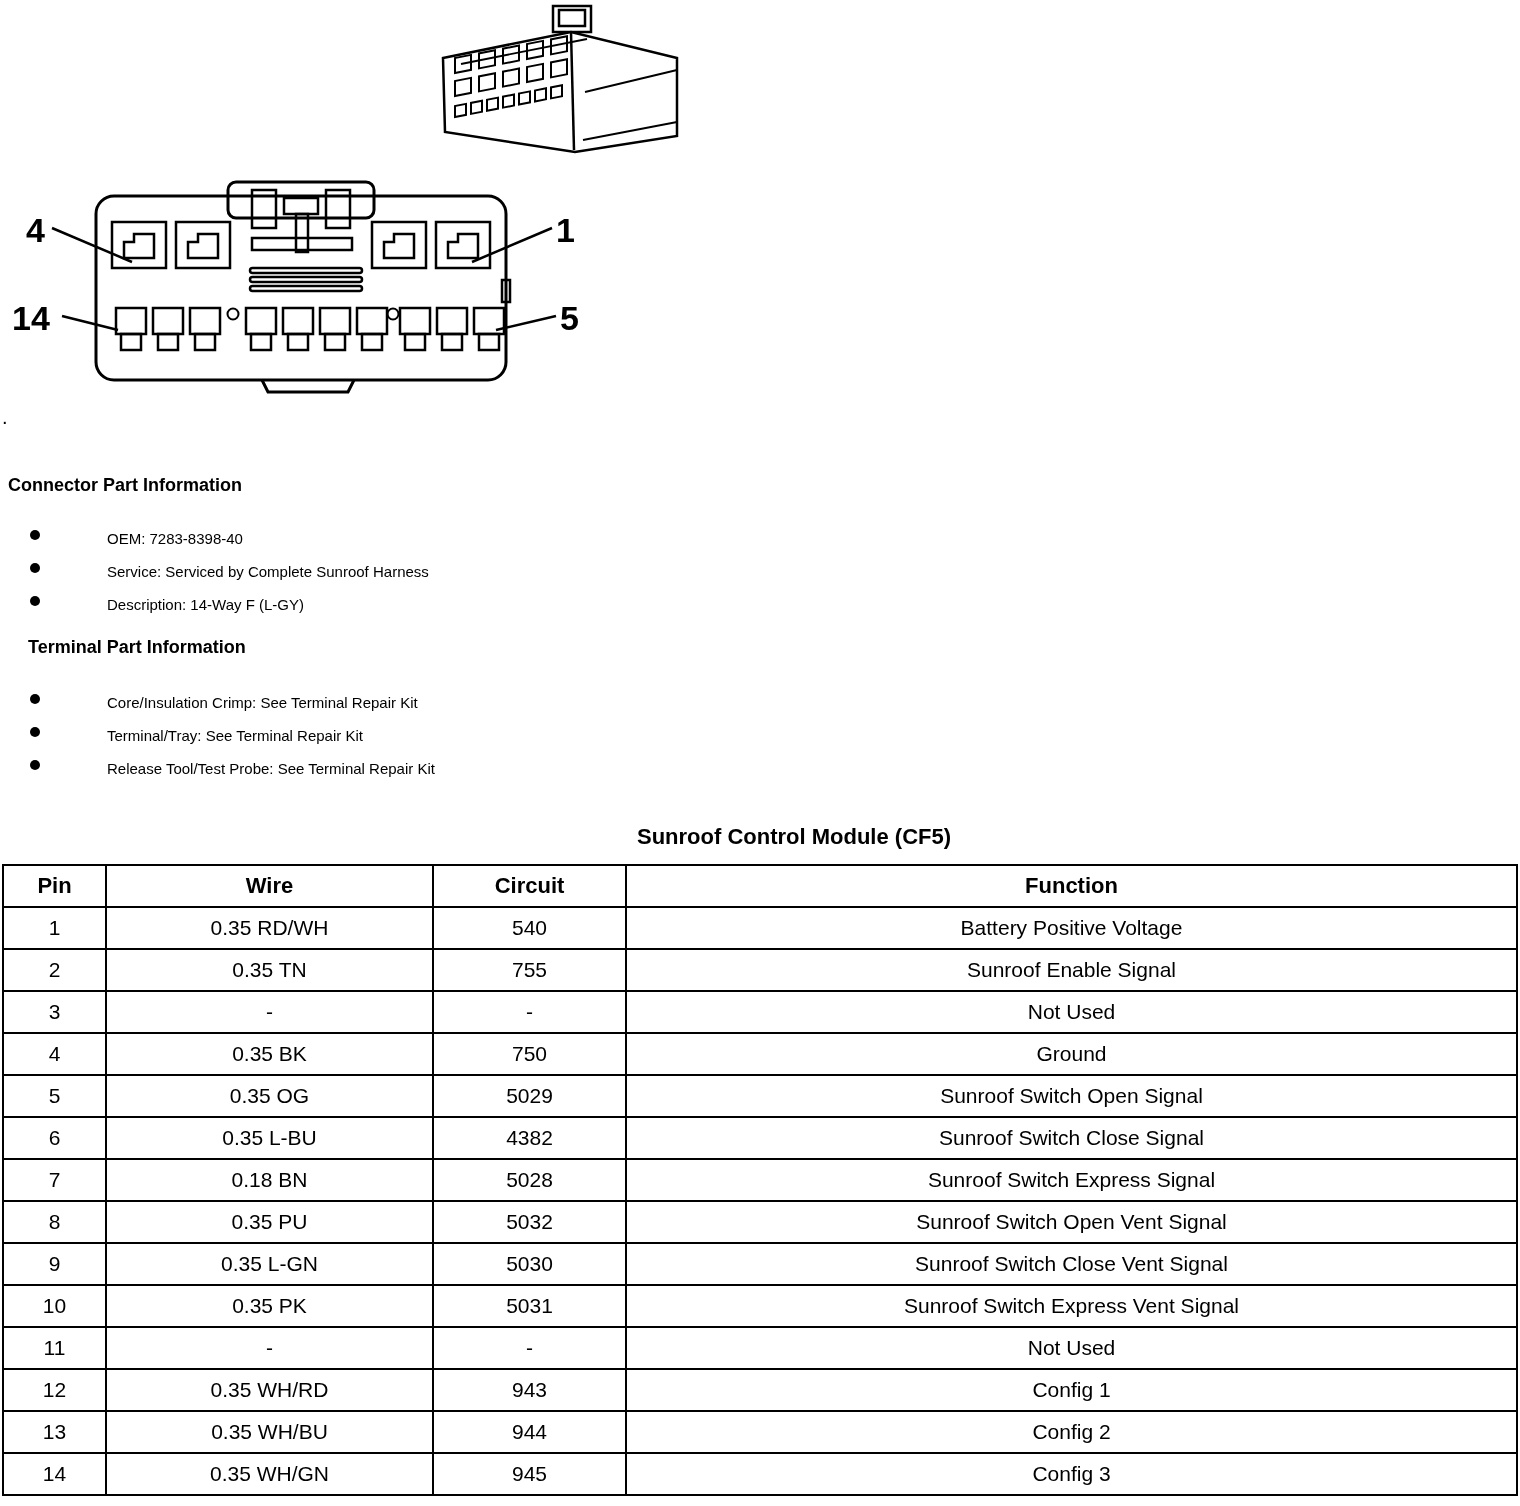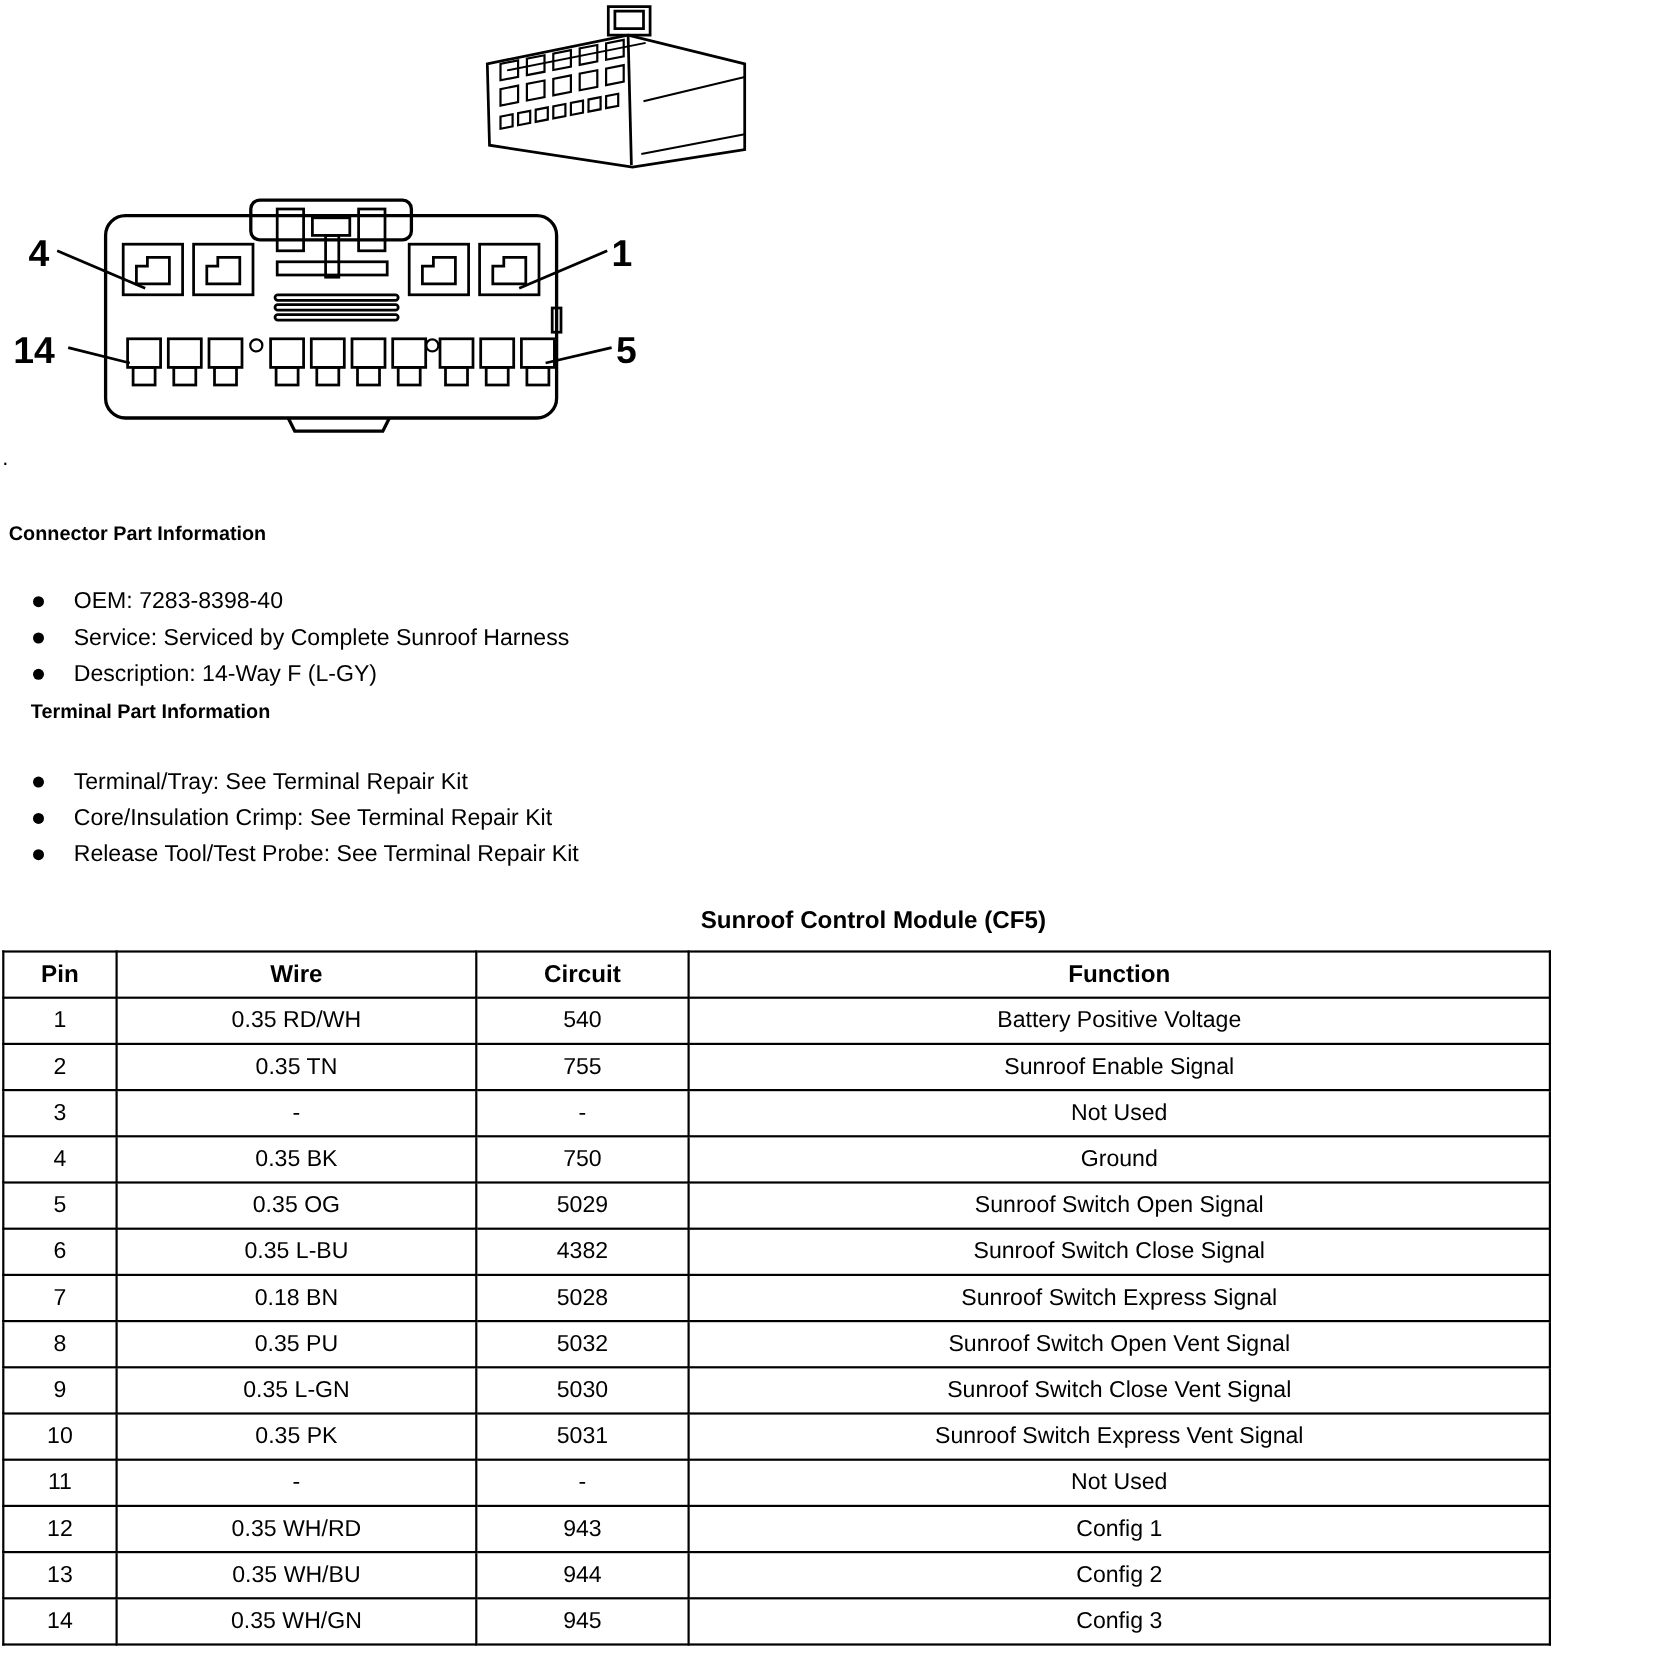--- a/index.html
+++ b/index.html
@@ -25,33 +25,33 @@
     white-space:nowrap;
   }
   .h1pos { top:472px; }
   .h2pos { top:634px;margin-left:20px; }
   ul.blist {
     position:absolute; left:8px; margin:0; padding:0; list-style:none;
   }
   .l1pos { top:530px; }
   .l2pos { top:694px; }
   ul.blist li {
-    height:33px; display:flex; align-items:center;
-    font-size:21px; white-space:nowrap;
+    height:33px; display:flex; align-items:flex-start;
+    font-size:15px; white-space:nowrap;gap:40px;
   }
   .bullet {
     display:inline-block; width:10px; height:10px; border-radius:50%;
     background:#000; margin-left:22px; margin-right:27px; flex:0 0 auto;
   }
   .tbl-title {
     position:absolute; top:824px; left:0; width:1520px;
     text-align:center; font-size:22px; font-weight:bold;margin-left:34px;
   }
   table.pinout {
-    position:absolute; top:864px; left:2px; width:1408px;
+    position:absolute; top:864px; left:2px; width:1516px;
     border-collapse:collapse; table-layout:fixed;
     font-size:21px;
   }
   table.pinout th, table.pinout td {
     border:2px solid #000; height:40px; padding:0 6px;
     overflow:hidden; white-space:nowrap;
   }
   table.pinout th { font-weight:bold; text-align:center; font-size:22px; }
   td.ctr { text-align:center; }
   td.fn  { text-align:center; padding-left:8px; }
@@ -174,25 +174,25 @@
       <span class="bullet"></span>
       <span>Description: 14-Way F (L-GY)</span>
     </li>
   </ul>
 
   <div class="sec-heading h2pos">Terminal Part Information</div>
 
   <ul class="blist l2pos">
     <li>
       <span class="bullet"></span>
+      <span>Core/Insulation Crimp: See Terminal Repair Kit</span>
+    </li>
+    <li>
+      <span class="bullet"></span>
       <span>Terminal/Tray: See Terminal Repair Kit</span>
-    </li>
-    <li>
-      <span class="bullet"></span>
-      <span>Core/Insulation Crimp: See Terminal Repair Kit</span>
     </li>
     <li>
       <span class="bullet"></span>
       <span>Release Tool/Test Probe: See Terminal Repair Kit</span>
     </li>
   </ul>
 
   <div class="tbl-title">Sunroof Control Module (CF5)</div>
 
   <table class="pinout">

